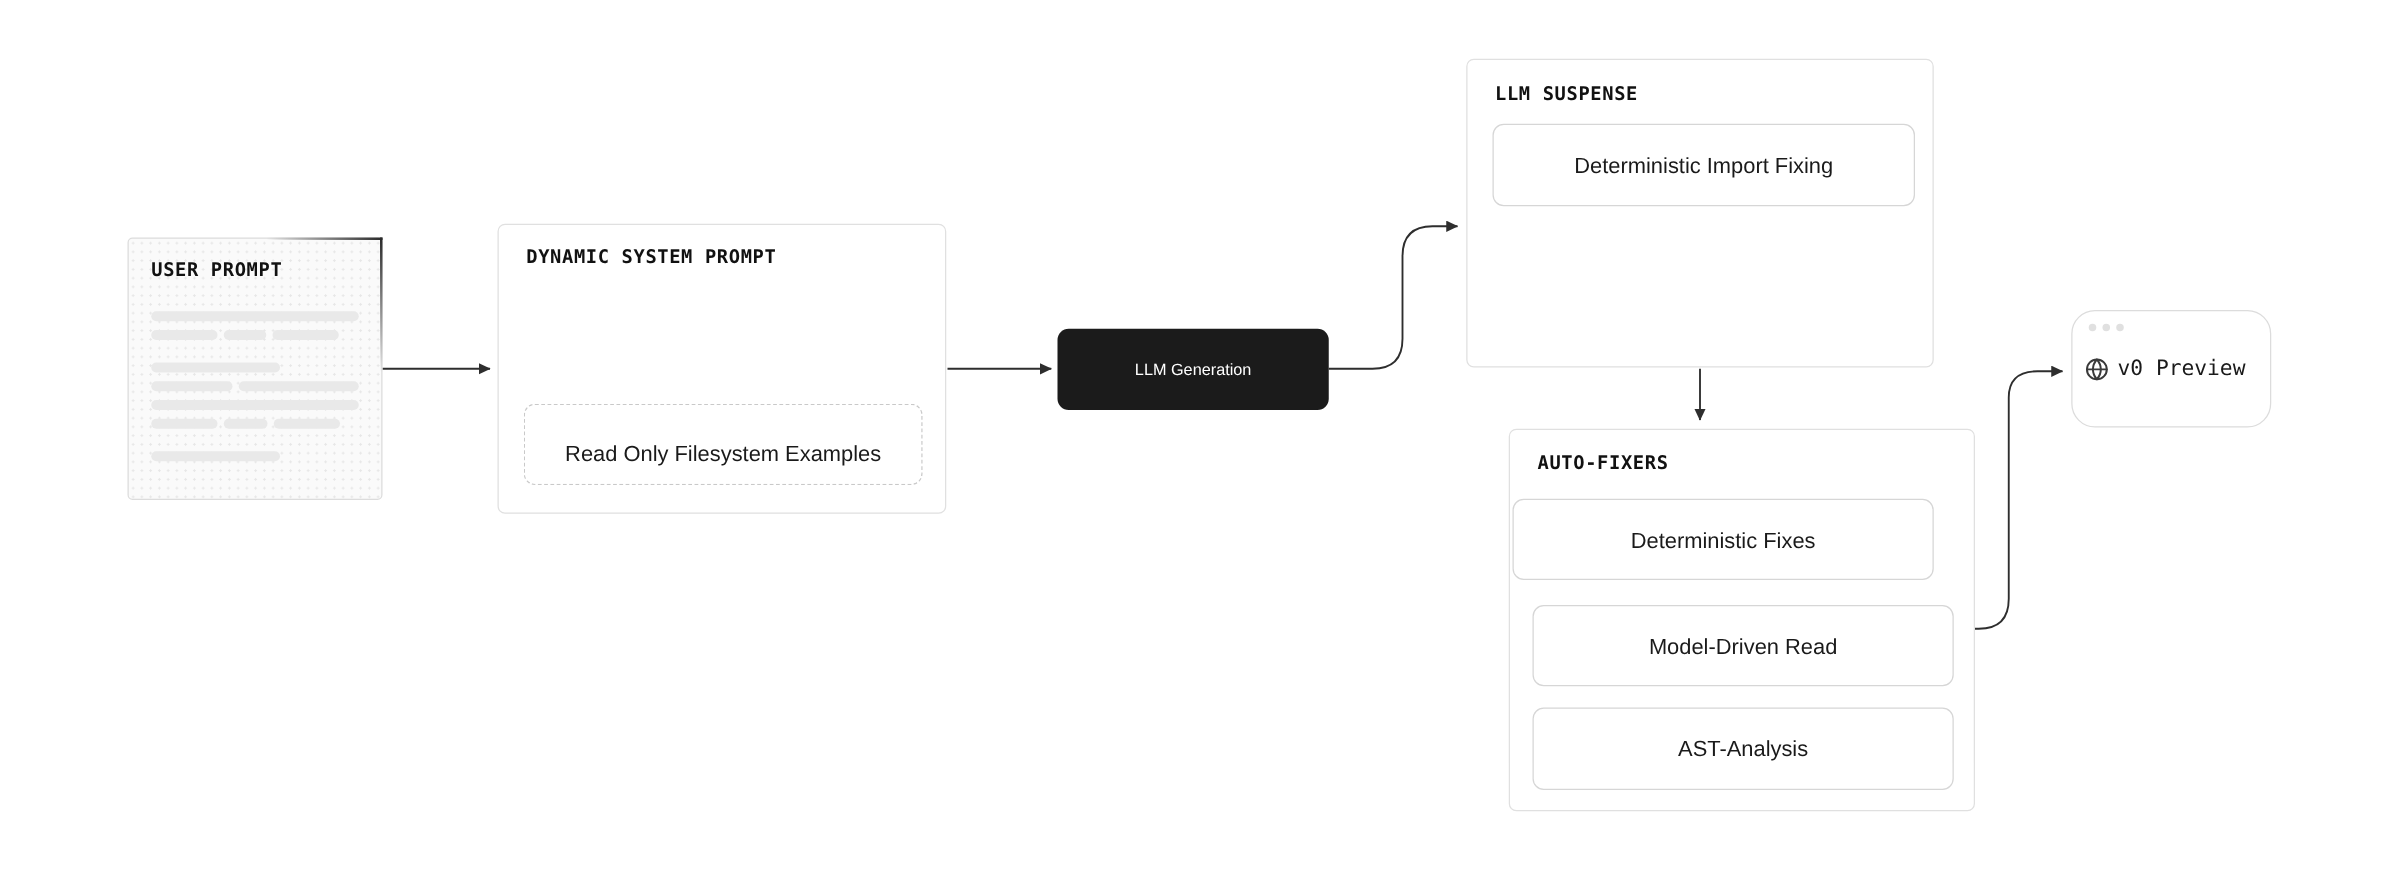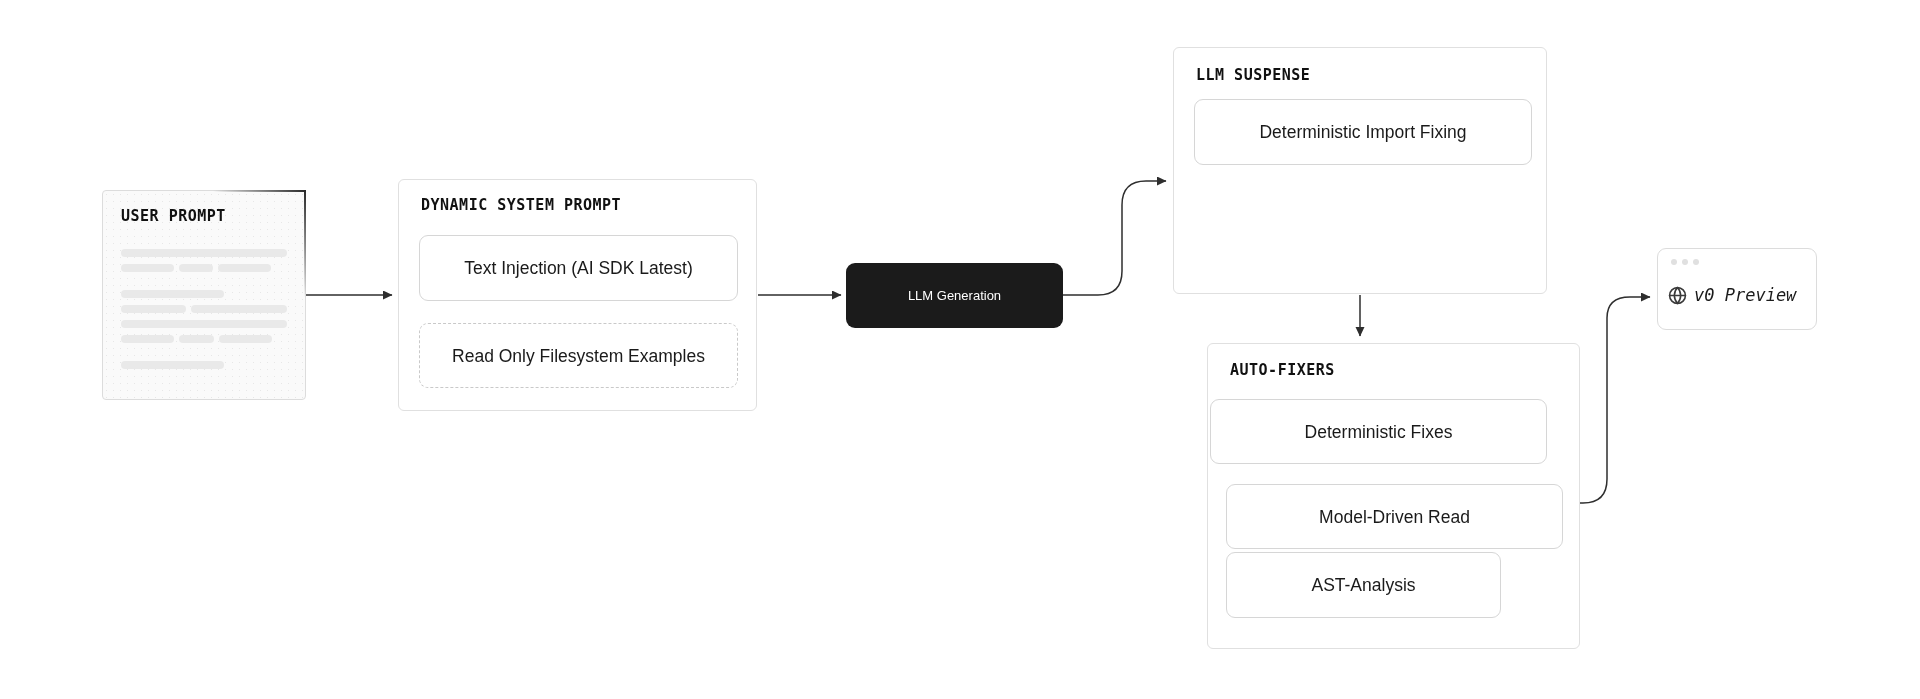--- a/index.html
+++ b/index.html
@@ -52,20 +52,21 @@
     justify-content: center;
     text-align: center;
     font-size: 17.5px;
     line-height: 24px;
     color: #1a1a1a;
     padding: 12px 24px;
   }
   .pill.dashed {
     border-style: dashed;
     border-color: #c9c9c9;
+    align-items: flex-end;
   }
 
   
   .user-prompt {
     position: absolute;
     left: 102px; top: 190px;
     width: 204px; height: 210px;
     background-color: #fafafa;
     background-image: radial-gradient(circle, #e7e7e7 0.9px, transparent 0.9px);
     background-size: 7px 7px;
@@ -108,26 +109,25 @@
     align-items: center;
     justify-content: center;
     color: #ffffff;
     font-size: 13px;
   }
 
   
   .preview {
     position: absolute;
     left: 1657px; top: 248px;
-    width: 160px; height: 82px;
+    width: 160px; height: 94px;
     background: #ffffff;
     border: 1px solid #dcdcdc;
-    border-radius: 9px;
-    box-sizing: border-box;
-    font-style: italic;
+    border-radius: 19px;
+    box-sizing: border-box;
   }
   .window-dots {
     position: absolute;
     left: 13px; top: 10px;
     display: flex; gap: 5px;
   }
   .window-dots .dot {
     width: 6px; height: 6px;
     border-radius: 50%;
     background: #e0e0e0;
@@ -194,23 +194,20 @@
           <div class="sk" style="width:53px"></div>
         </div>
       <div class="sk-row">
           <div class="sk" style="width:103px"></div>
         </div>
     </div>
   </div>
 
   <div class="card" style="left:398px; top:179px; width:359px; height:232px;">
     <div class="card-title" style="left:22px; top:17px;">DYNAMIC SYSTEM PROMPT</div>
-    <div class="pill" style="left:20px; top:55px; width:319px; height:66px;">
-      <span>Text Injection (AI SDK Latest)</span>
-    </div>
     <div class="pill dashed" style="left:20px; top:143px; width:319px; height:65px;">
       <span>Read Only Filesystem Examples</span>
     </div>
   </div>
 
   <div class="llm-gen">
     <span>LLM Generation</span>
   </div>
 
   <div class="card" style="left:1173px; top:47px; width:374px; height:247px;">
@@ -221,21 +218,21 @@
   </div>
 
   <div class="card" style="left:1175px; top:343px; width:373px; height:306px;margin-left:32px;">
     <div class="card-title" style="left:22px; top:18px;">AUTO-FIXERS</div>
     <div class="pill" style="left:2px; top:55px; width:337px; height:65px;">
       <span>Deterministic Fixes</span>
     </div>
     <div class="pill" style="left:18px; top:140px; width:337px; height:65px;">
       <span>Model-Driven Read</span>
     </div>
-    <div class="pill" style="left:18px; top:208px; width:275px; height:66px;">
+    <div class="pill" style="left:18px; top:222px; width:337px; height:66px;">
       <span>AST-Analysis</span>
     </div>
   </div>
 
   <div class="preview">
     <div class="window-dots">
       <div class="dot"></div>
       <div class="dot"></div>
       <div class="dot"></div>
     </div>

